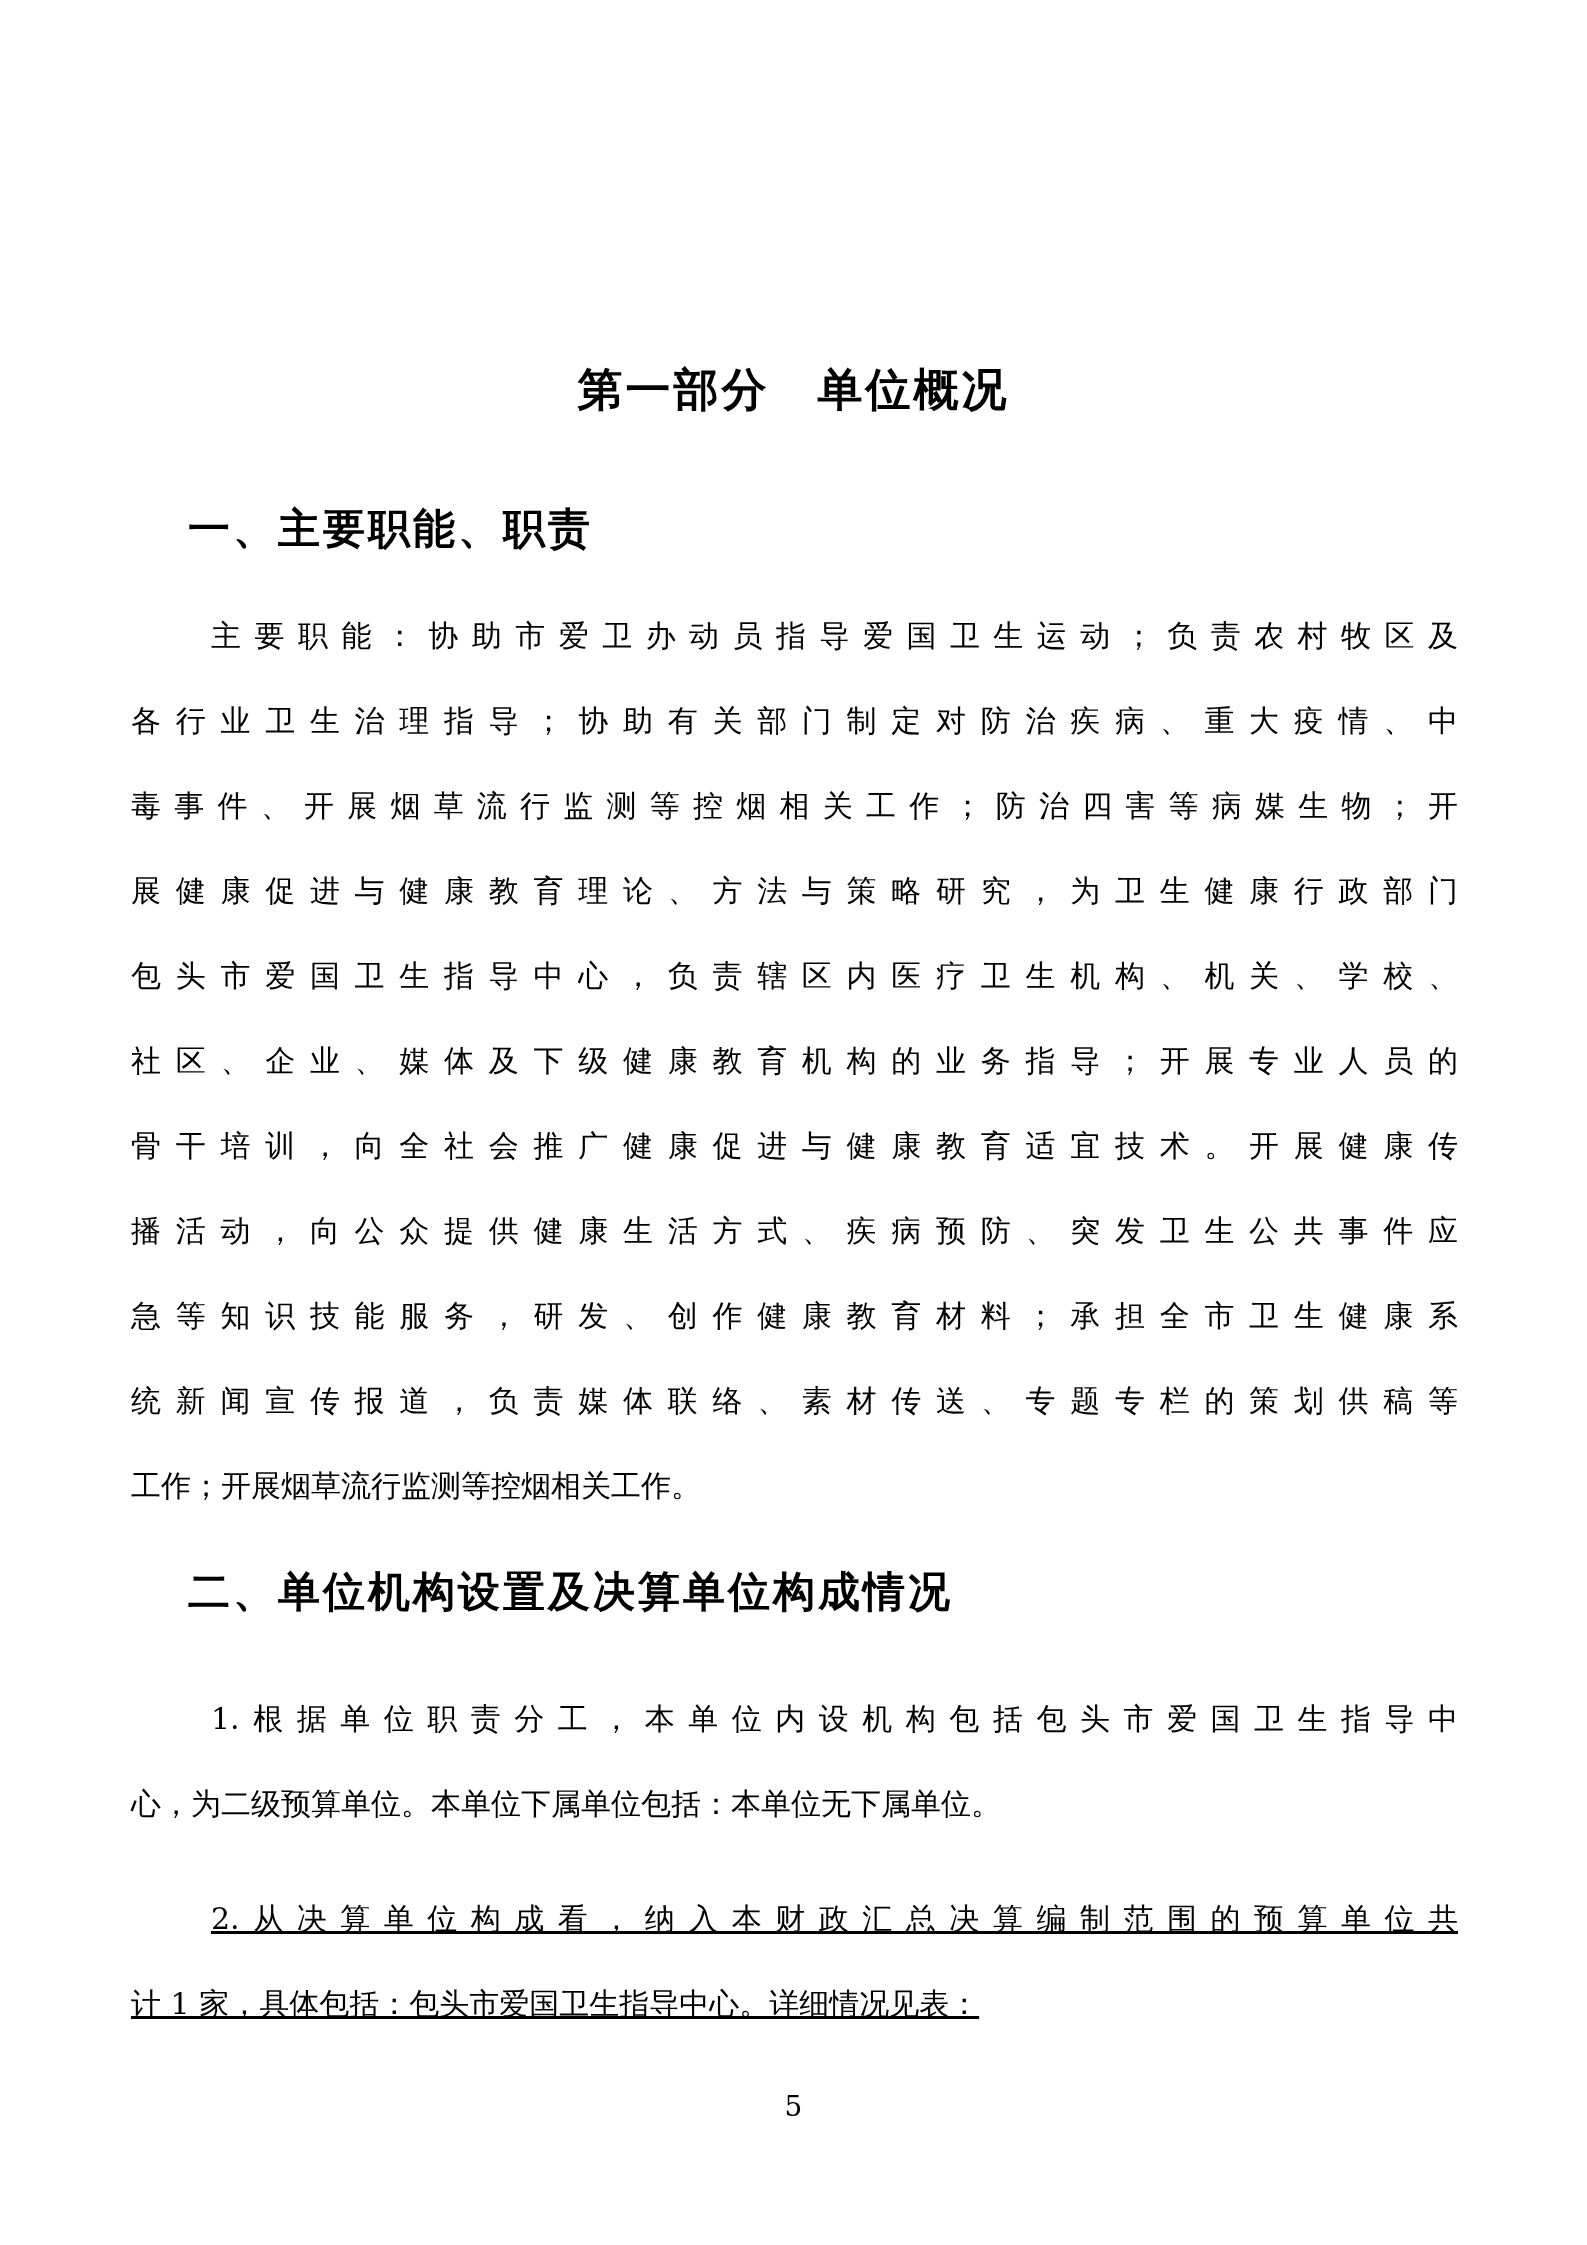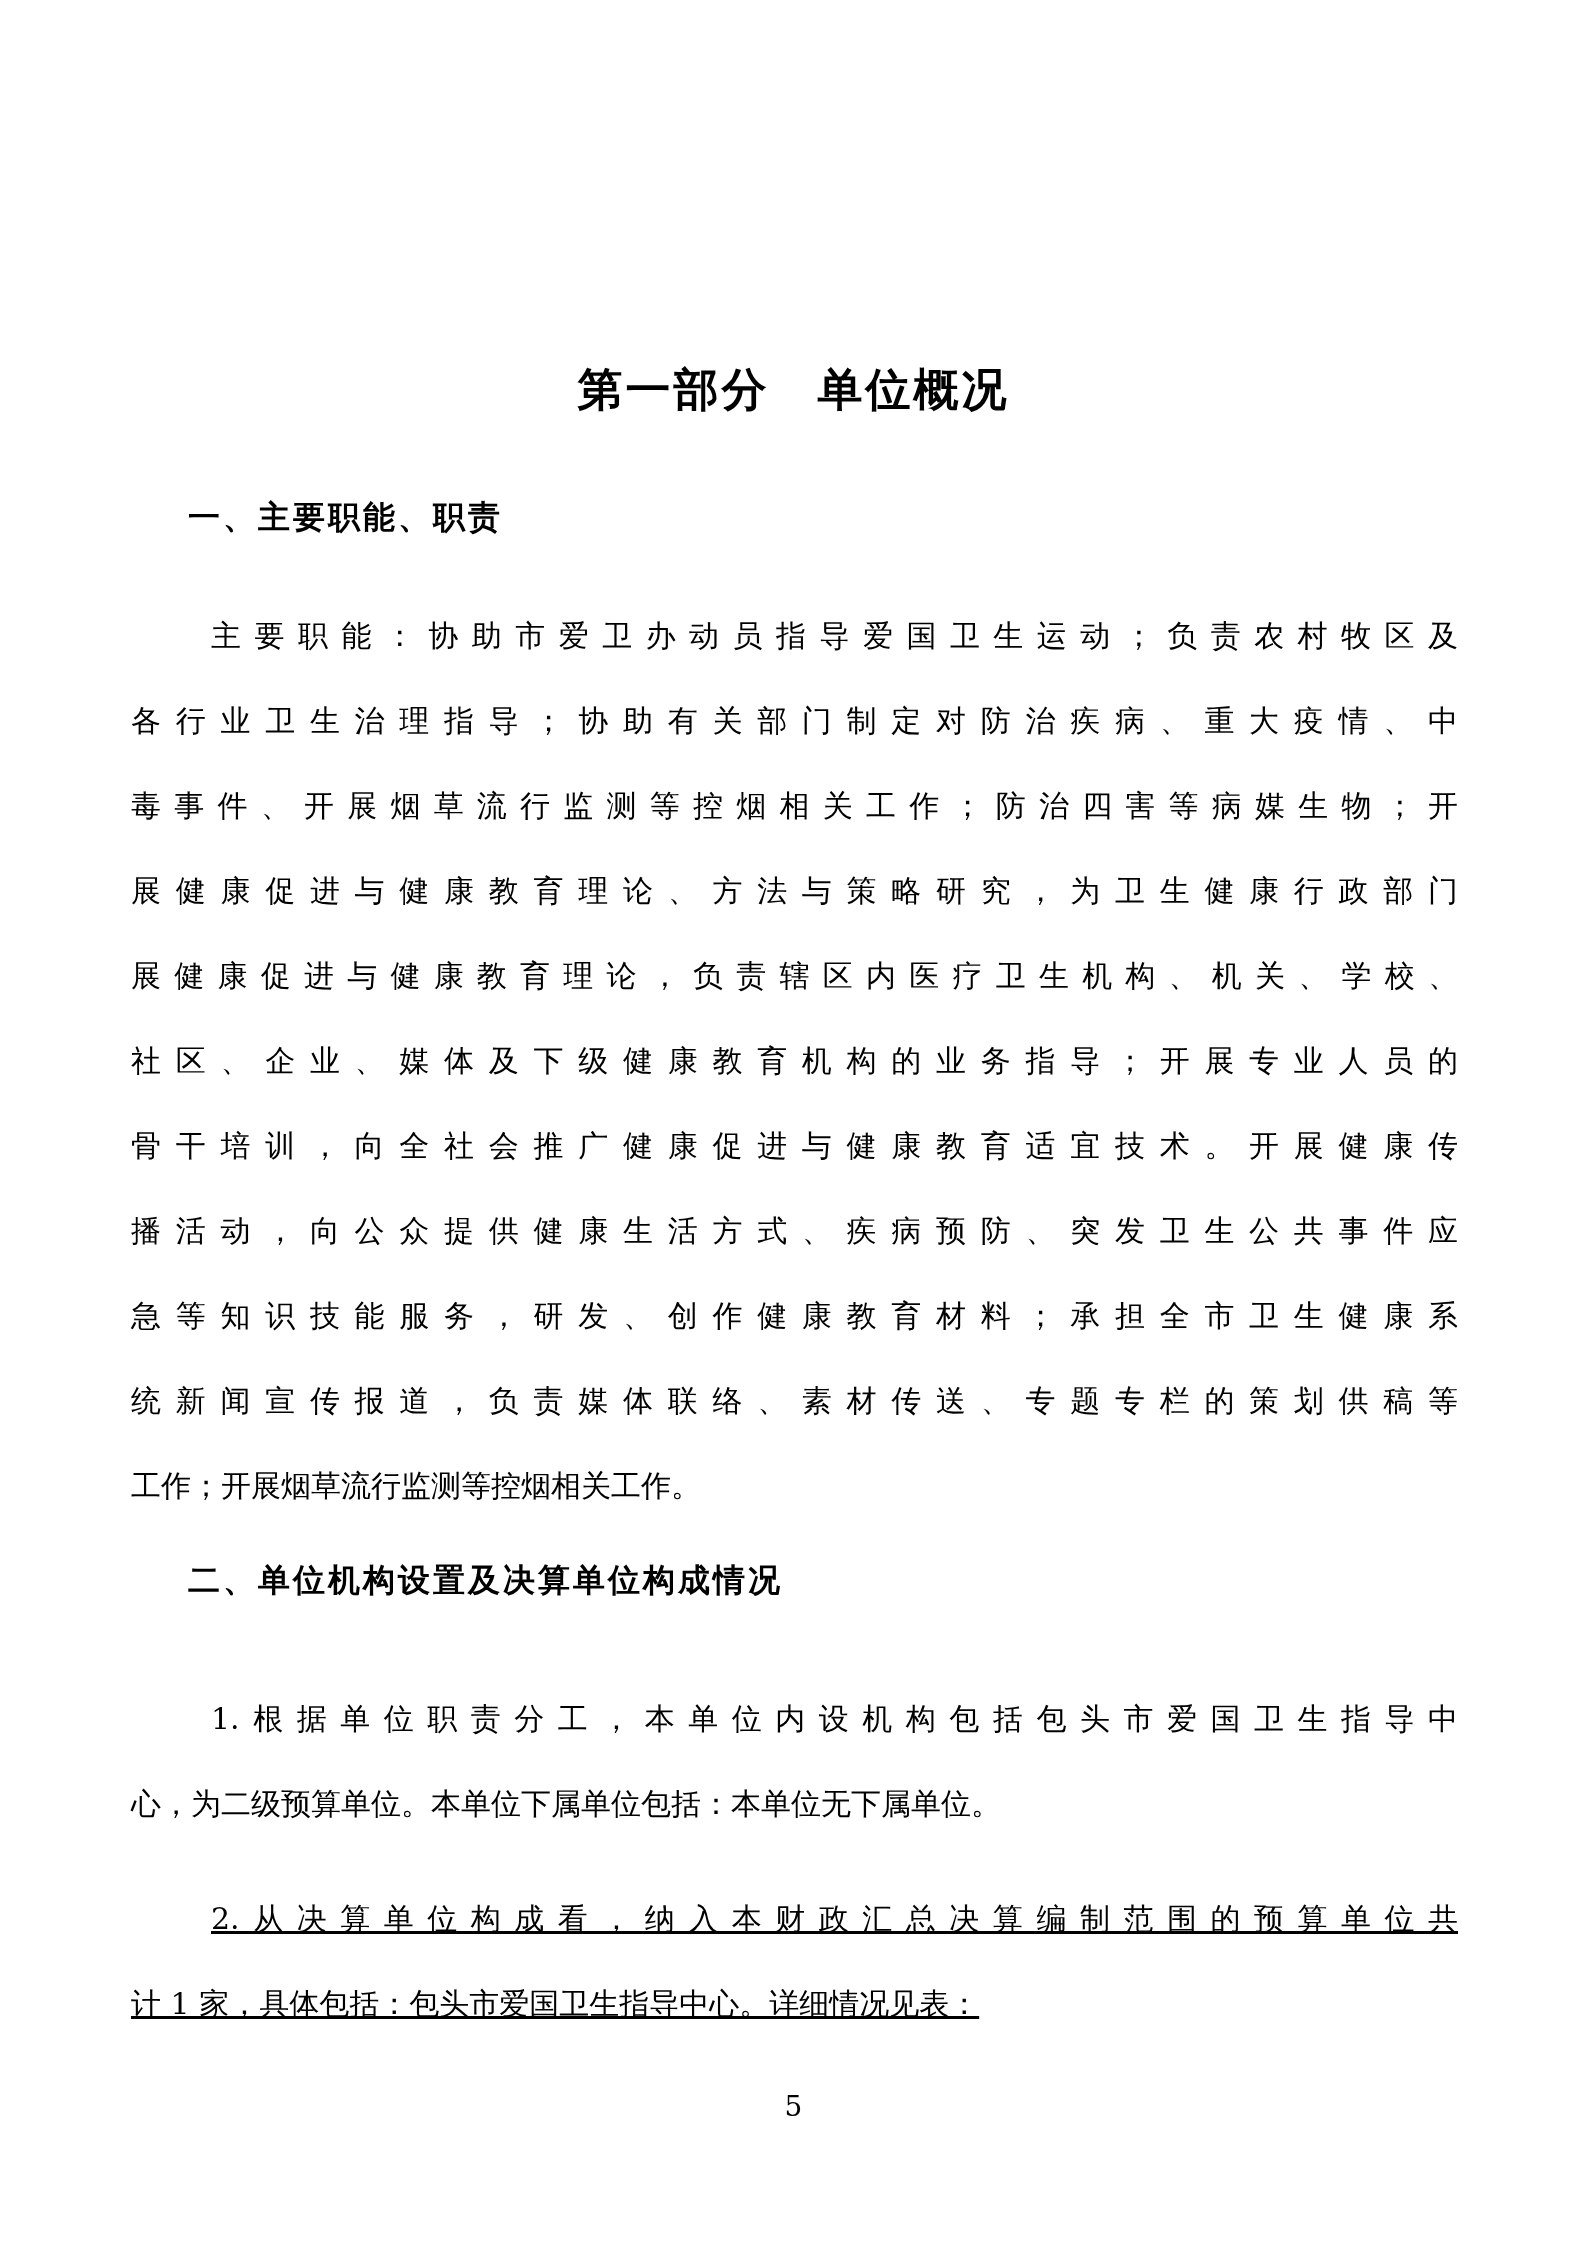--- a/index.html
+++ b/index.html
@@ -23,25 +23,26 @@
     width: 100%;
     text-align: center;
     font-size: 45px;
     font-weight: 700;
     letter-spacing: 3px;
     font-family: "DejaVu Serif", serif;
   }
   .section-heading {
     position: absolute;
     left: 188px;
-    font-size: 32px;
+    font-size: 42px;
     font-weight: 700;
     letter-spacing: 3px;
     font-family: "Liberation Sans", sans-serif;
     line-height: 1.15;
+    margin-top: 6px;
   }
   #heading1 { top: 499px; }
   #heading2 { top: 1562px; }
   .para {
     position: absolute;
     left: 131px;
     width: 1327px;
     font-size: 30px;
     line-height: 85px;
     font-weight: 400;
@@ -77,21 +78,21 @@
 
   <div class="doc-title">第一部分　单位概况</div>
 
   <div class="section-heading" id="heading1">一、主要职能、职责</div>
 
   <div class="para" id="para1">
     <div class="line first">主要职能：协助市爱卫办动员指导爱国卫生运动；负责农村牧区及</div>
     <div class="line">各行业卫生治理指导；协助有关部门制定对防治疾病、重大疫情、中</div>
     <div class="line">毒事件、开展烟草流行监测等控烟相关工作；防治四害等病媒生物；开</div>
     <div class="line">展健康促进与健康教育理论、方法与策略研究，为卫生健康行政部门</div>
-    <div class="line">展健康促进与健康教育理论，负责辖区内医疗卫生机构、机关、学校、</div>
+    <div class="line">包头市爱国卫生指导中心，负责辖区内医疗卫生机构、机关、学校、</div>
     <div class="line">社区、企业、媒体及下级健康教育机构的业务指导；开展专业人员的</div>
     <div class="line">骨干培训，向全社会推广健康促进与健康教育适宜技术。开展健康传</div>
     <div class="line">播活动，向公众提供健康生活方式、疾病预防、突发卫生公共事件应</div>
     <div class="line">急等知识技能服务，研发、创作健康教育材料；承担全市卫生健康系</div>
     <div class="line">统新闻宣传报道，负责媒体联络、素材传送、专题专栏的策划供稿等</div>
     <div class="line last">工作；开展烟草流行监测等控烟相关工作。</div>
   </div>
 
   <div class="section-heading" id="heading2">二、单位机构设置及决算单位构成情况</div>
 

